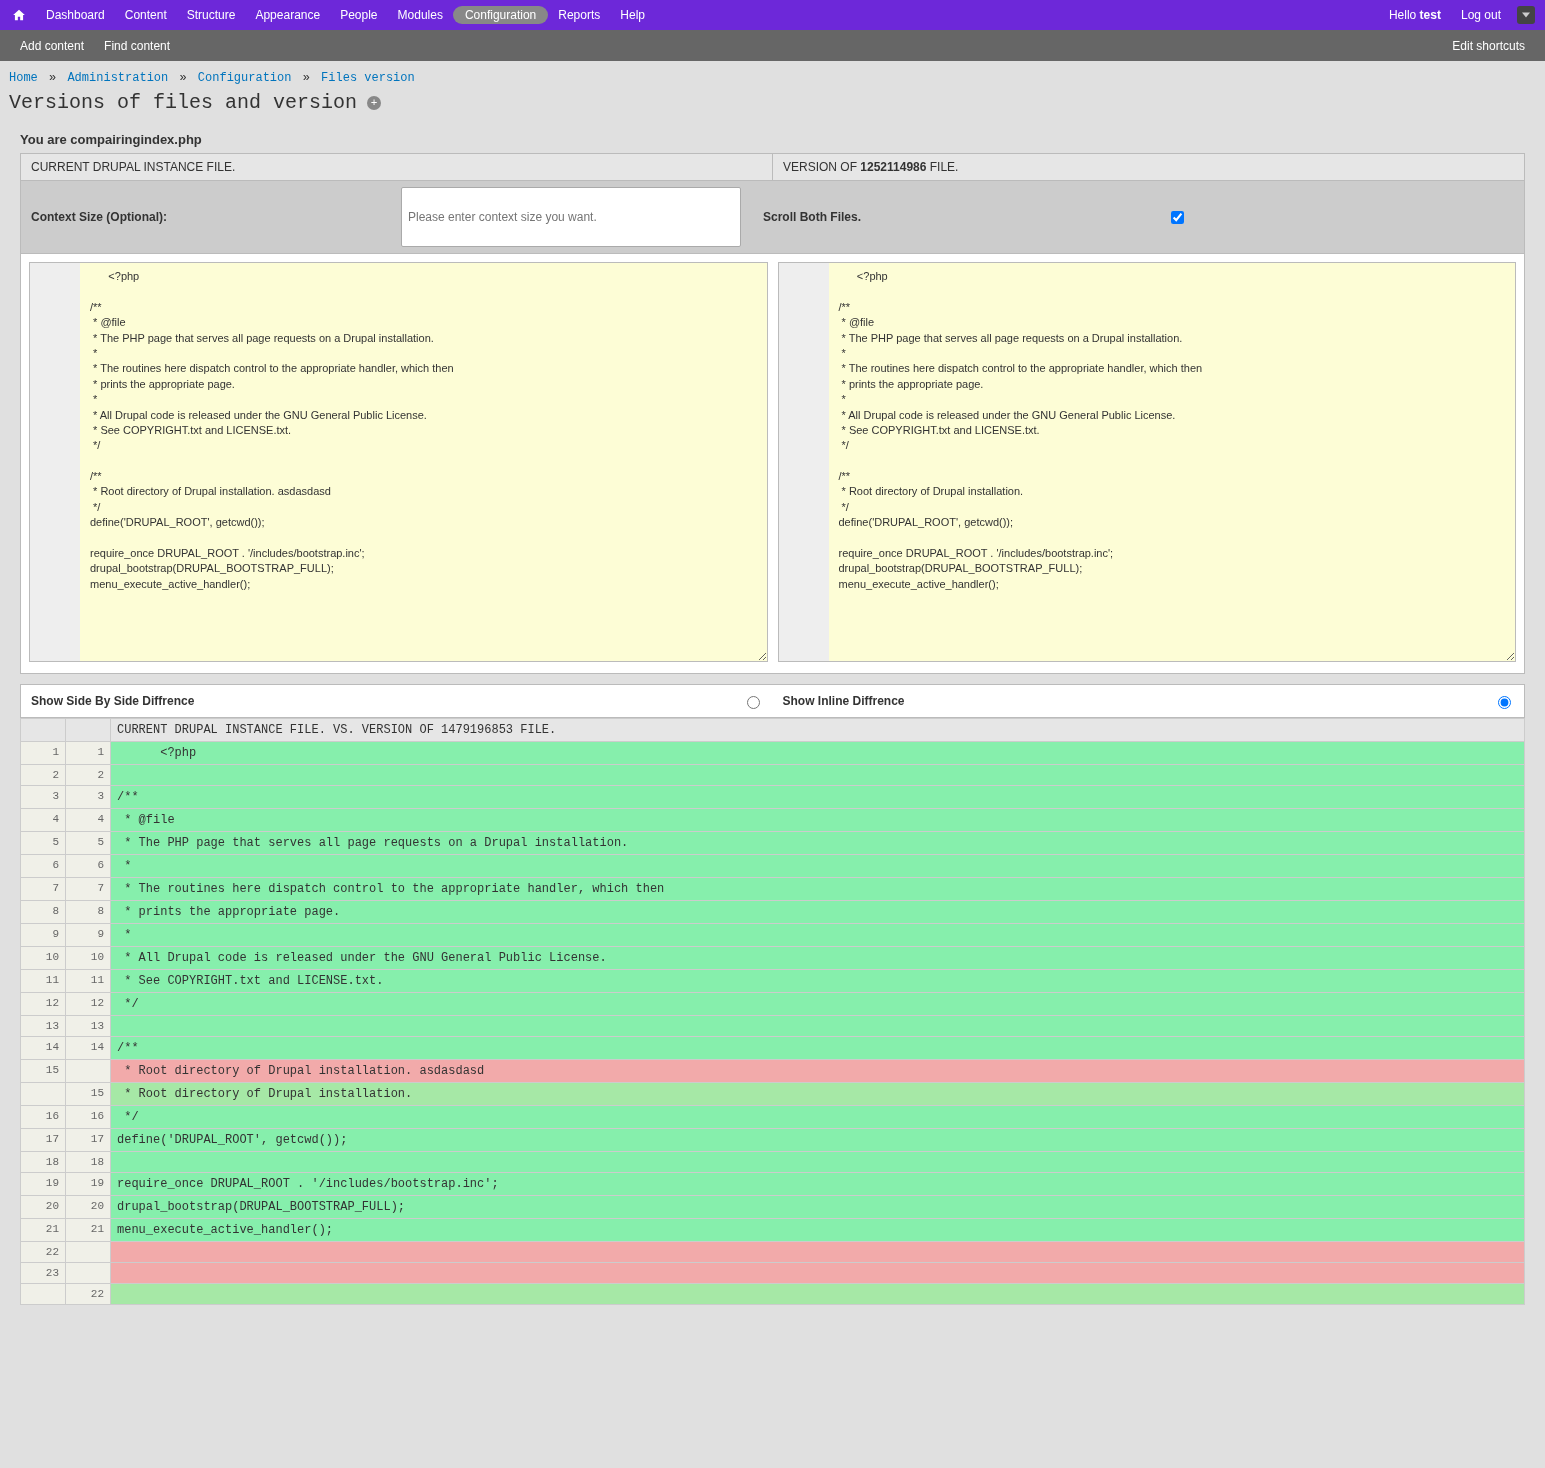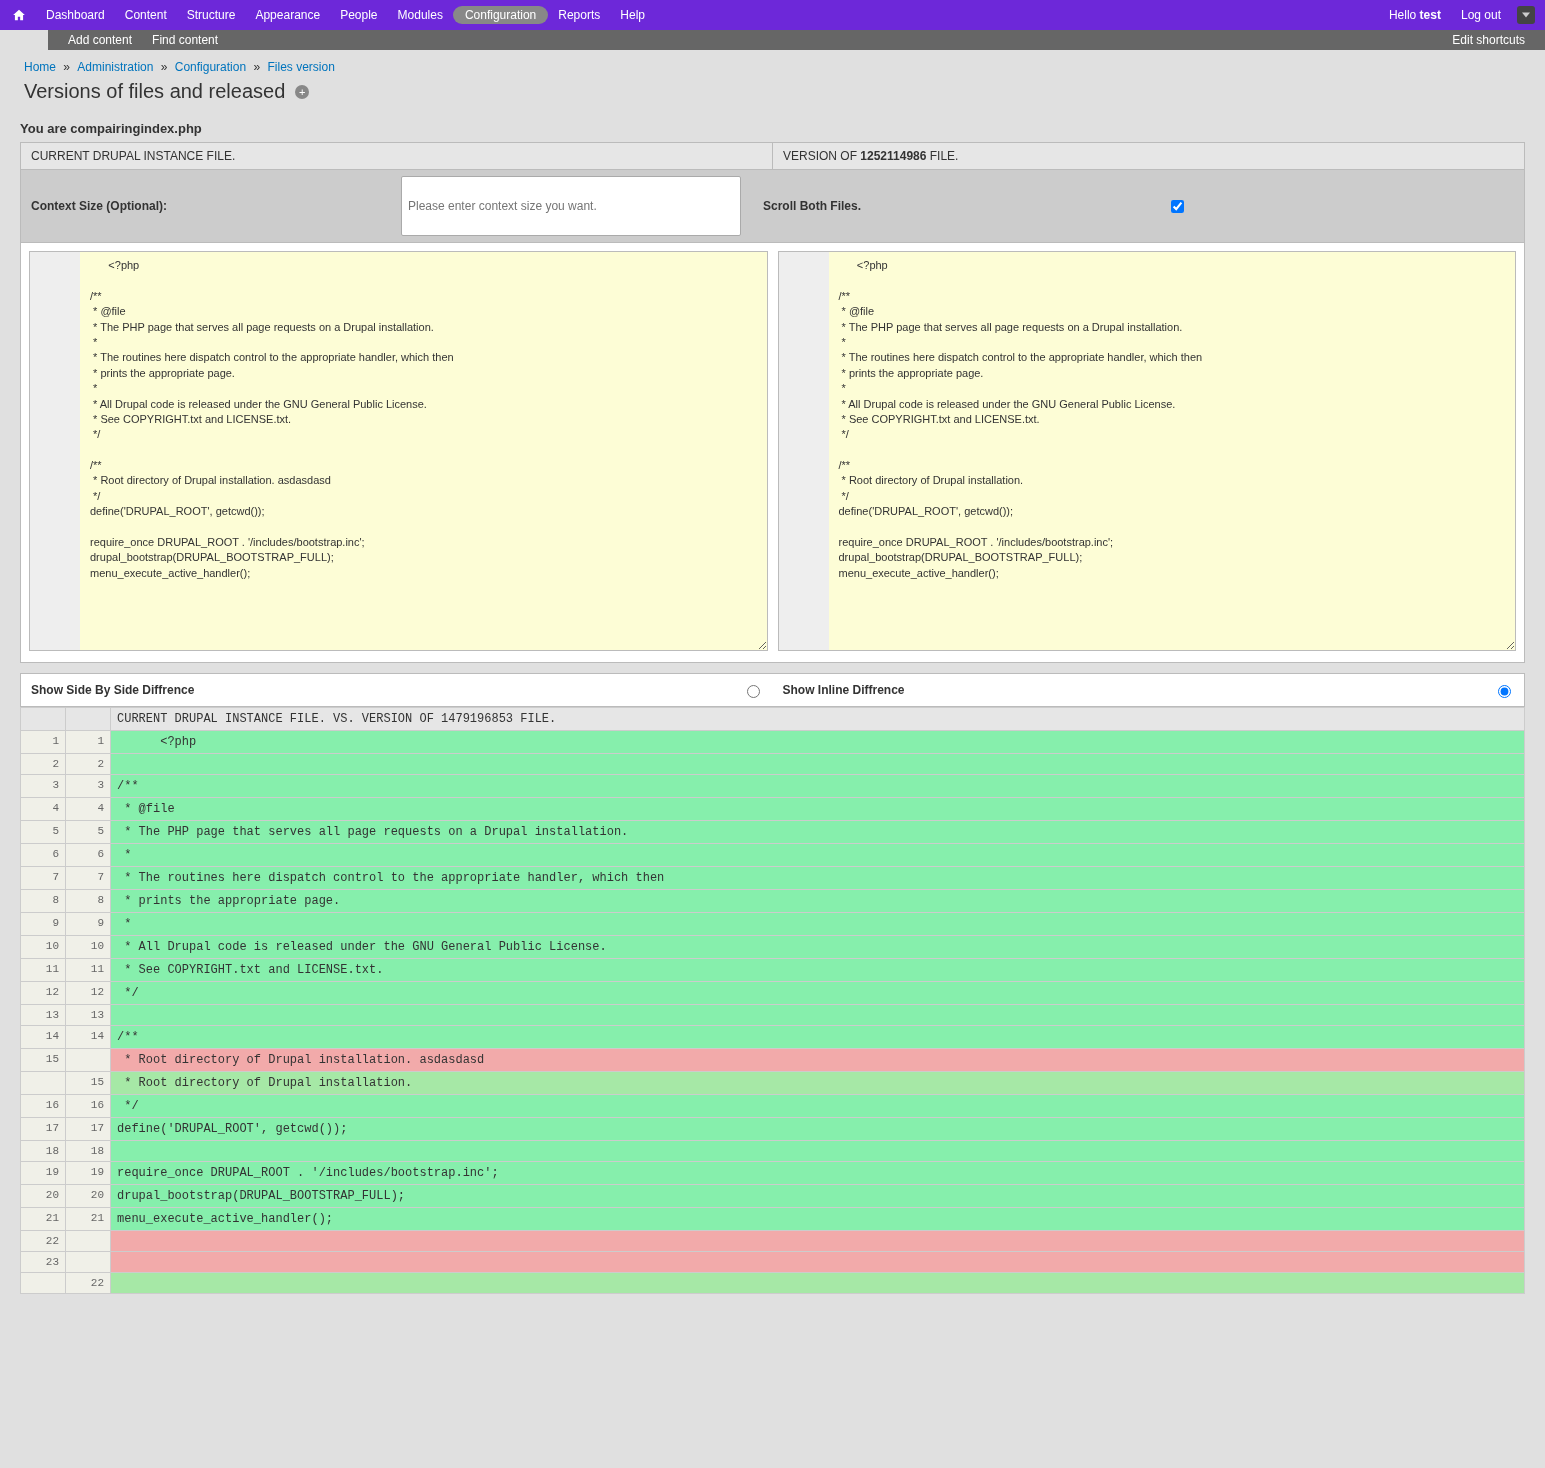--- a/index.html
+++ b/index.html
@@ -7,24 +7,24 @@
   .topbar { background: #6d28d9; color: #fff; height: 30px; display: flex; align-items: center; padding: 0 10px; font-size: 12px; }
   .topbar .home-icon { width: 18px; height: 18px; display: flex; align-items: center; justify-content: center; margin-right: 8px; cursor: pointer; }
   .topbar .menu { display: flex; gap: 0; }
   .topbar .menu a { color: #fff; text-decoration: none; padding: 0 10px; line-height: 30px; cursor: pointer; }
   .topbar .menu a.active { background: #888; border-radius: 12px; line-height: 18px; height: 18px; margin-top: 6px; padding: 0 12px; }
   .topbar .spacer { flex: 1; }
   .topbar .user { padding: 0 10px; }
   .topbar .user b { font-weight: bold; }
   .topbar .logout { padding: 0 10px; cursor: pointer; }
   .topbar .drop { width: 18px; height: 18px; background: #444; border-radius: 3px; display: flex; align-items: center; justify-content: center; margin-left: 6px; cursor: pointer; }
-  .shortcutbar { background: #666; color: #fff; height: 20px; display: flex; align-items: center; padding: 0 10px; font-size: 12px; margin-left: 48px; }
+  .shortcutbar { background: #666; color: #fff; height: 31px; display: flex; align-items: center; padding: 0 10px; font-size: 12px; }
   .shortcutbar a { color: #fff; text-decoration: none; padding: 0 10px; cursor: pointer; }
   .shortcutbar .spacer { flex: 1; }
-  .header-area { background: #e0e0e0; padding: 10px 24px; }
+  .header-area { background: #e0e0e0; padding: 10px 9px; font-family: Liberation Mono, monospace; }
   .breadcrumb { font-size: 12px; color: #333; margin-bottom: 6px; }
   .breadcrumb a { color: #0074bd; text-decoration: none; cursor: pointer; }
   .breadcrumb span.sep { padding: 0 4px; color: #333; }
   .page-title { font-size: 20px; font-weight: normal; display: flex; align-items: center; gap: 10px; }
   .page-title .plus { width: 14px; height: 14px; border-radius: 50%; background: #888; color: #fff; font-size: 11px; display: flex; align-items: center; justify-content: center; cursor: pointer; }
   .content { padding: 8px 20px 30px; }
   .compairing { font-size: 13px; font-weight: bold; margin-bottom: 6px; }
   .file-header-row { display: flex; border: 1px solid #bbb; background: #e6e6e6; }
   .file-header-row .cell { flex: 1; padding: 6px 10px; font-size: 12px; border-right: 1px solid #bbb; }
   .file-header-row .cell:last-child { border-right: none; }
@@ -86,21 +86,21 @@
       <a>Add content</a>
       <a>Find content</a>
     </div>
   <div class="spacer"></div>
   <a>Edit shortcuts</a>
 </div>
 
 <div class="header-area">
   <div class="breadcrumb" id="breadcrumb"><a>Home</a><span class="sep"> » </span><a>Administration</a><span class="sep"> » </span><a>Configuration</a><span class="sep"> » </span><a>Files version</a></div>
   <div class="page-title">
-    <span>Versions of files and released</span>
+    <span>Versions of files and version</span>
     <span class="plus">+</span>
   </div>
 </div>
 
 <div class="content">
   <div class="compairing">You are compairingindex.php</div>
 
   <div class="file-header-row">
     <div class="cell">CURRENT DRUPAL INSTANCE FILE.</div>
     <div class="cell">

